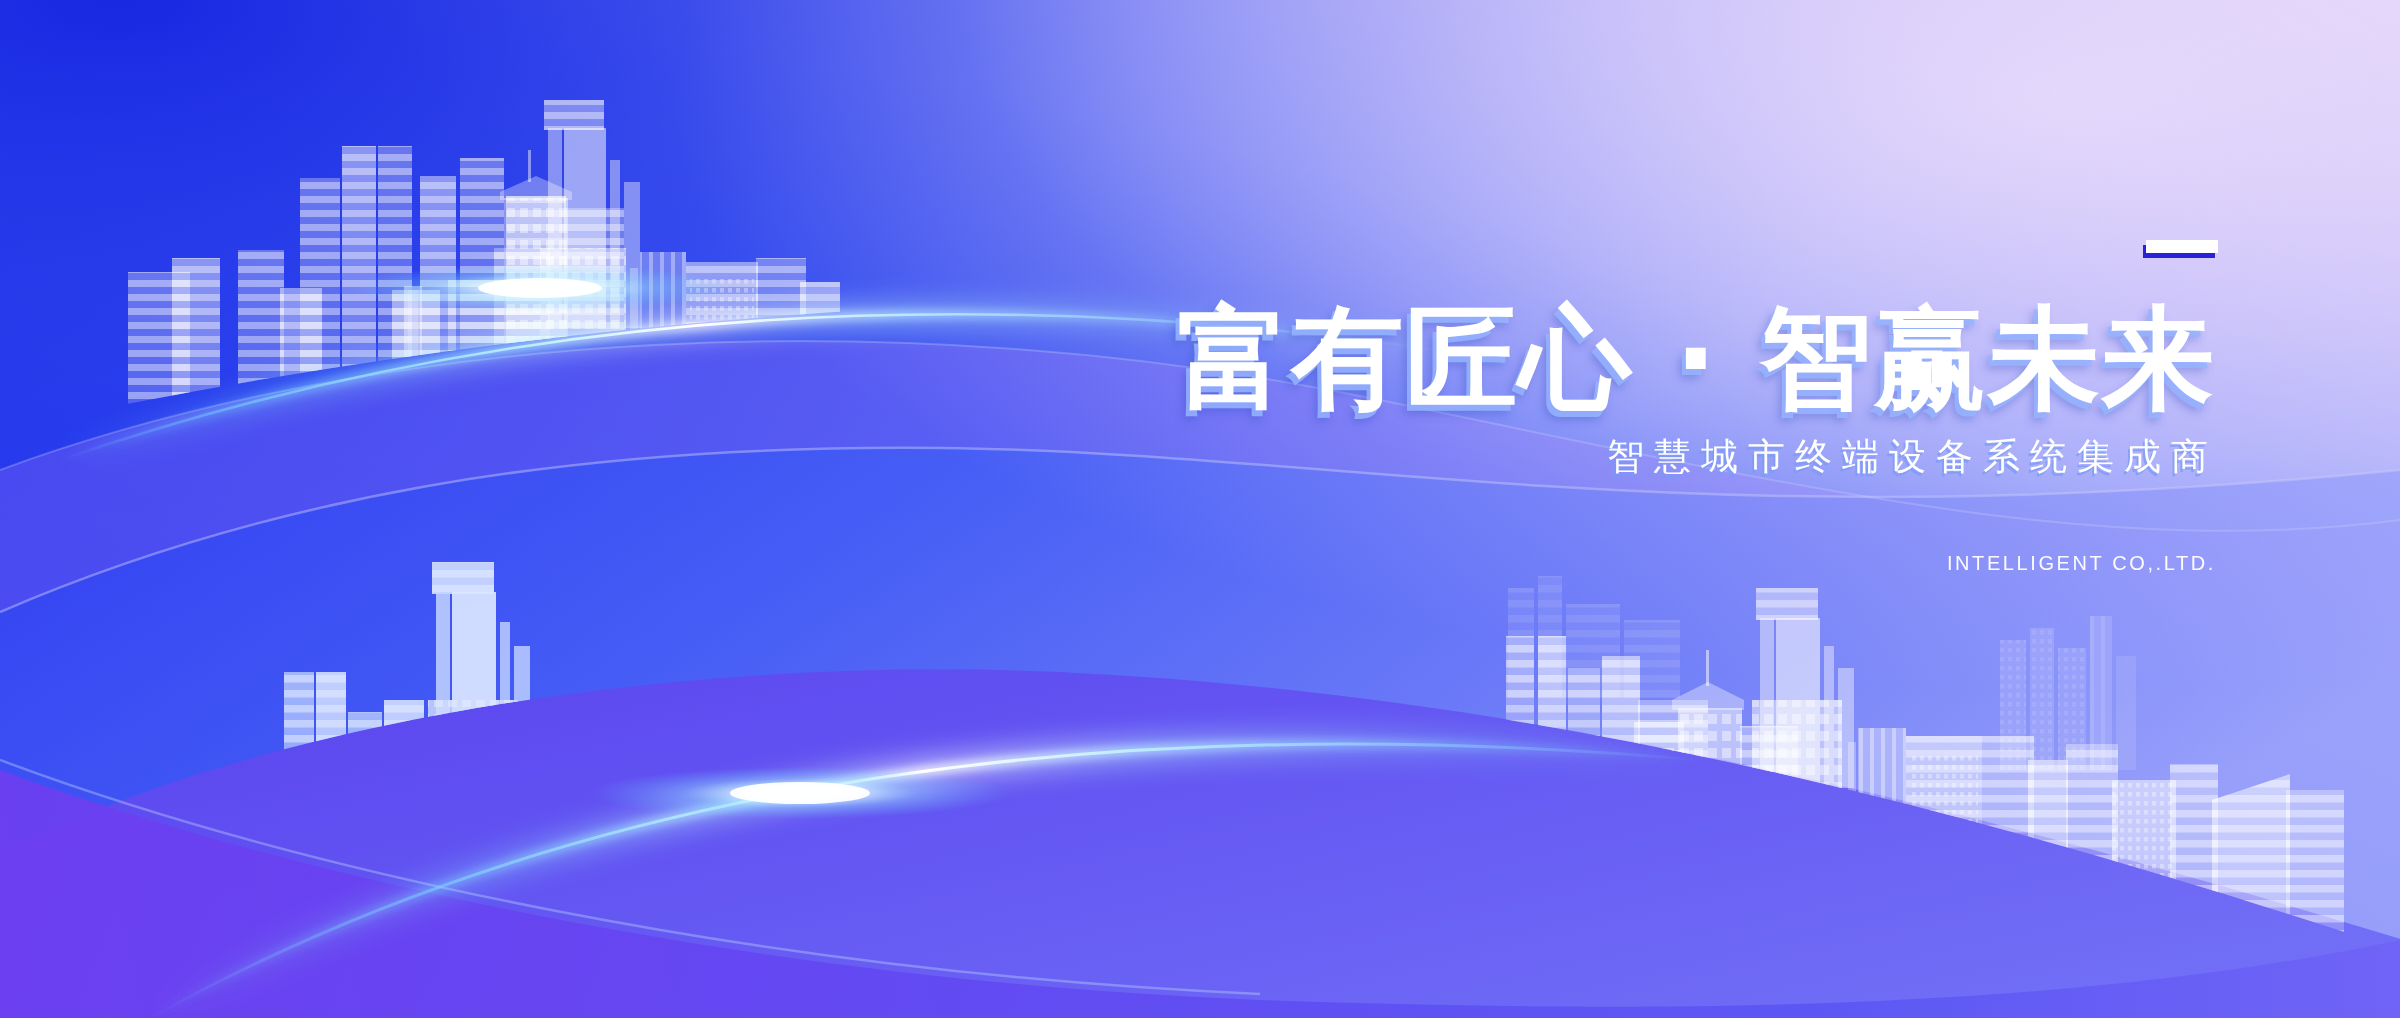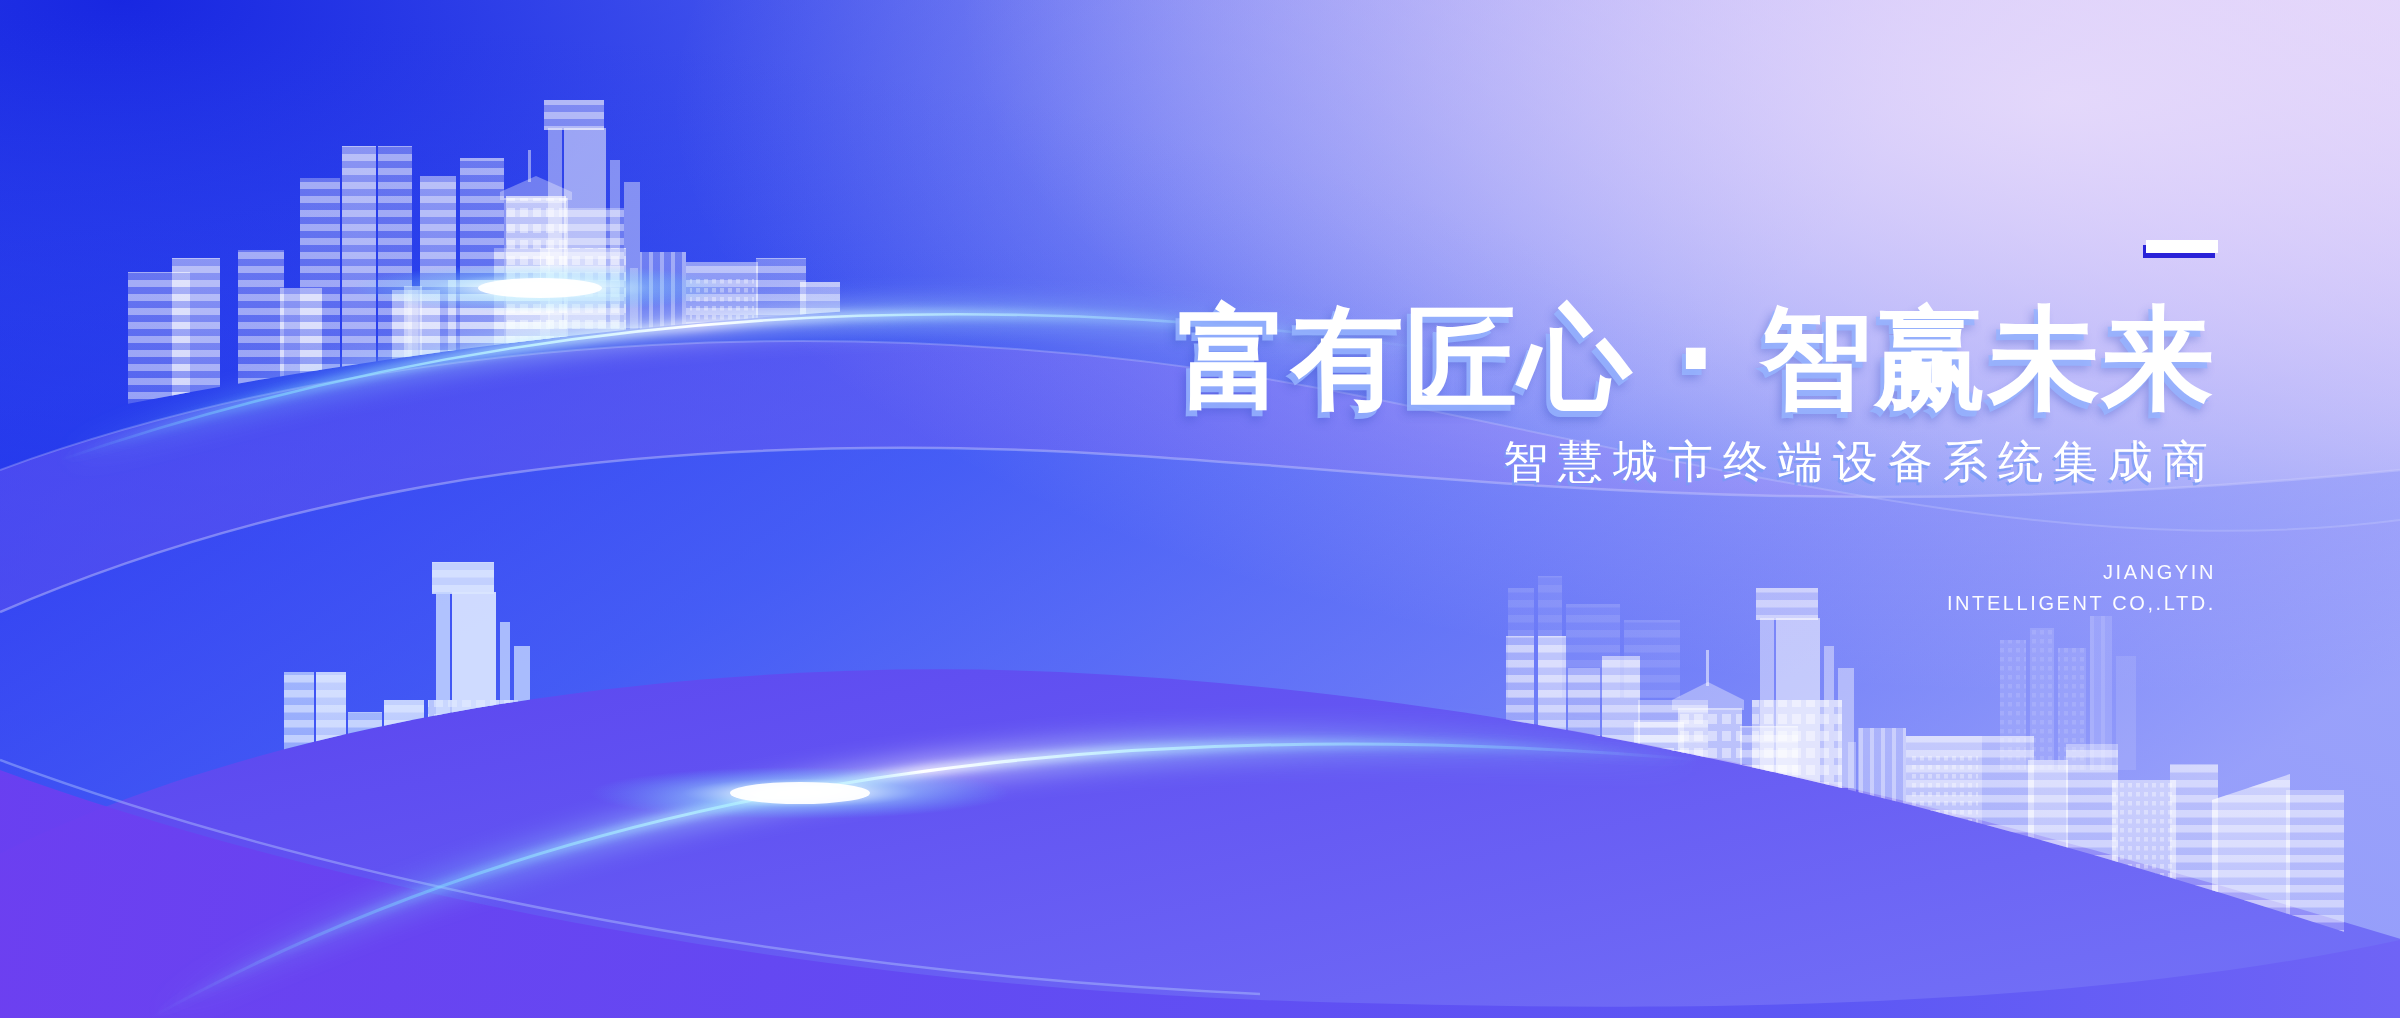--- a/index.html
+++ b/index.html
@@ -49,21 +49,21 @@
       -4px 6px 0 rgba(150,180,255,0.85),
       -6px 9px 10px rgba(40,70,190,0.35);
     padding-right: 4px;
   }
   #sub-title {
     margin: 22px 0 0 0;
     text-align: right;
     white-space: nowrap;
     font-family: "DejaVu Sans", "Liberation Sans", sans-serif;
     font-weight: 400;
-    font-size: 45px;
+    font-size: 37px;
     line-height: 1.1;
     letter-spacing: 10px;
     color: #ffffff;
     text-shadow: -2px 3px 0 rgba(120,155,245,0.75);
     padding-right: 2px;
   }
   #company-en {
     margin: 70px 0 0 0;
     text-align: right;
     color: #ffffff;
@@ -519,19 +519,18 @@
 
   <div id="text-block">
 
     <div id="accent-dash"></div>
 
     <h1 id="main-title">富有匠心 · 智赢未来</h1>
 
     <h2 id="sub-title">智慧城市终端设备系统集成商</h2>
 
     <div id="company-en">
-      <span class="cline">JIANGYIN</span>
       <span class="cline">INTELLIGENT CO,.LTD.</span>
     </div>
 
   </div>
 
 </div>
 
 </body></html>

